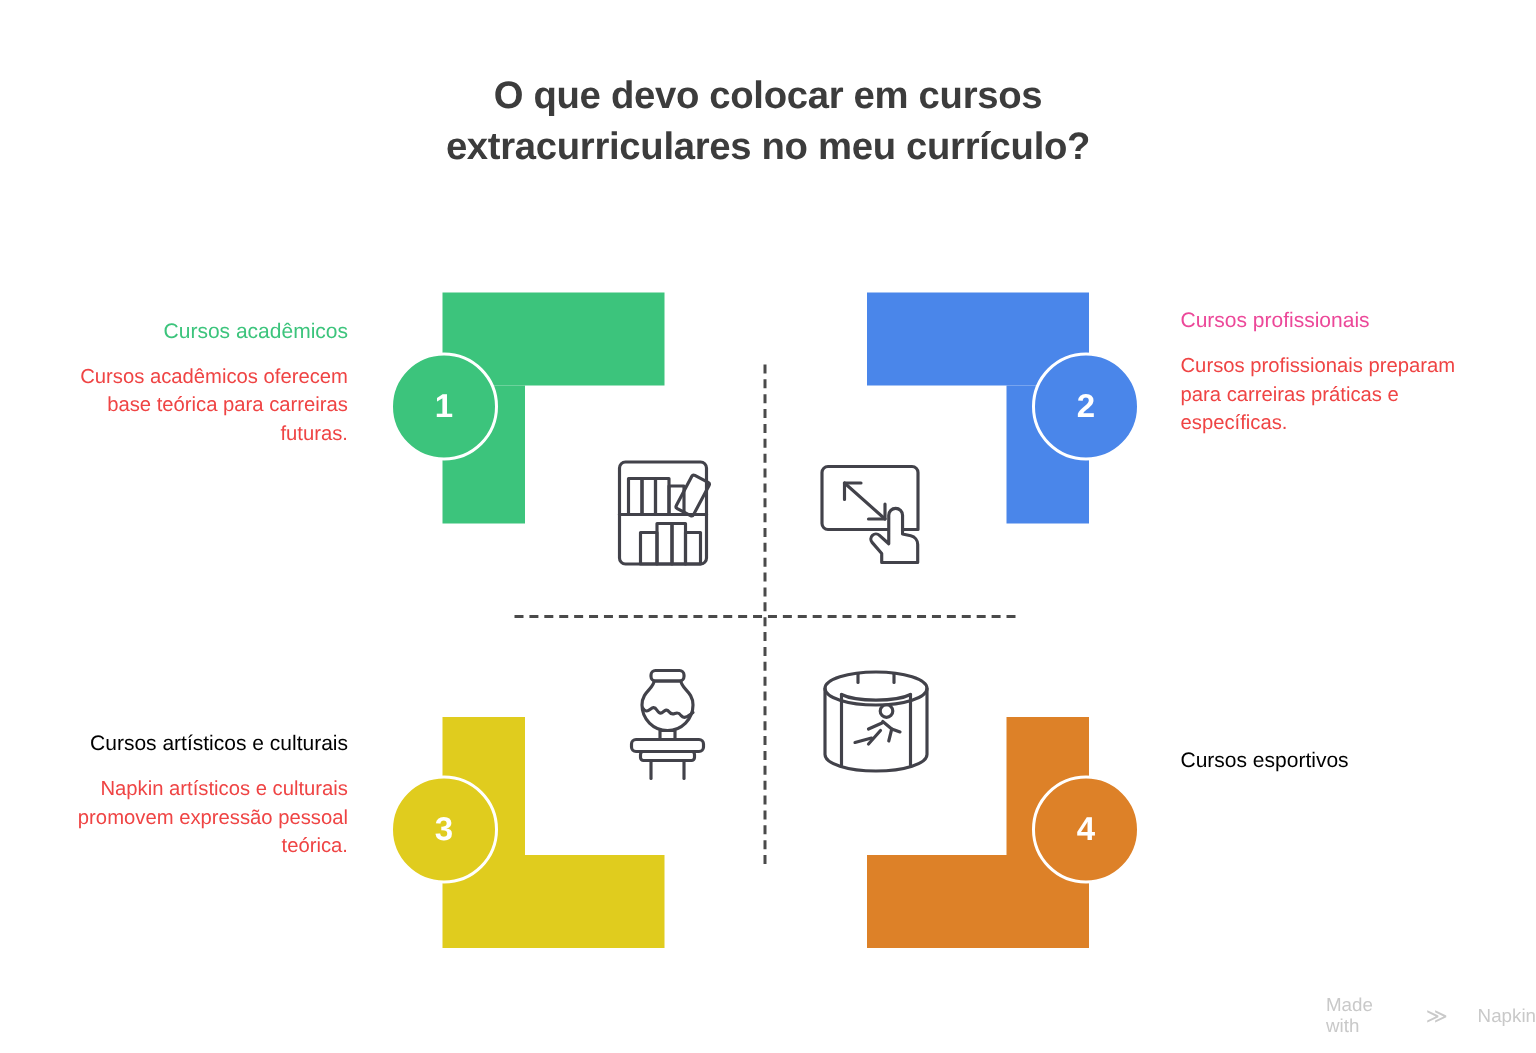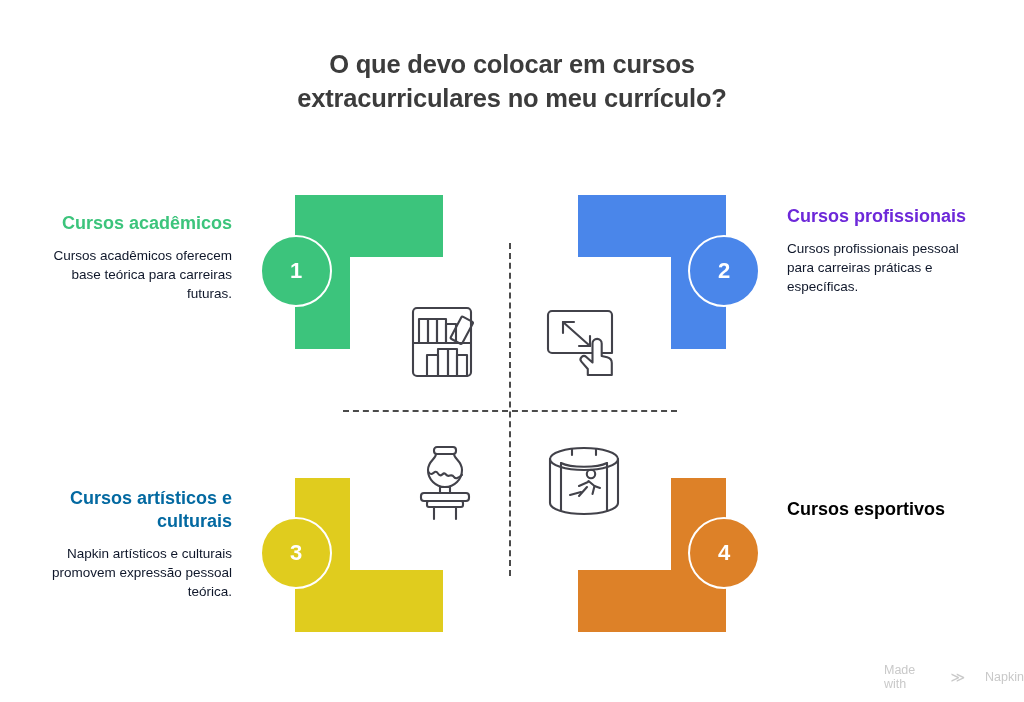--- a/index.html
+++ b/index.html
@@ -53,29 +53,29 @@
     font-size: 22px;
     font-weight: bold;
   }
 
   
   .q-text {
     position: absolute;
     width: 200px;
   }
   .q-head {
-    font-size: 18px;
-    font-weight: bold;
+    font-size: 14px;
+    font-weight: normal;
     line-height: 1.28;
     margin: 0 0 11px 0;
   }
   .q-body {
     font-size: 13.5px;
     line-height: 1.42;
-    color: #0f172a;
+    color: #ef4444;
     margin: 0;
   }
   .align-right { text-align: right; }
   .align-left  { text-align: left; }
 
   
   .dash-v, .dash-h {
     position: absolute;
   }
 
@@ -127,33 +127,33 @@
   </div>
 
   <div class="bar" style="left:578px; top:195px; width:148px; height:62px; background:#4A86EA;"></div>
   <div class="bar" style="left:671px; top:257px; width:55px; height:92px; background:#4A86EA;"></div>
 
   <div class="num-circle" style="left:688px; top:235px; background:#4A86EA;">
     <span>2</span>
   </div>
 
   <div class="q-text align-left" style="left:787px; top:205px;">
-    <p class="q-head" style="color:#6d28d9;">Cursos profissionais</p>
-    <p class="q-body">Cursos profissionais pessoal para carreiras práticas e específicas.</p>
+    <p class="q-head" style="color:#ec4899;">Cursos profissionais</p>
+    <p class="q-body">Cursos profissionais preparam para carreiras práticas e específicas.</p>
   </div>
 
   <div class="bar" style="left:295px; top:478px; width:55px; height:92px; background:#E0CC1E;"></div>
   <div class="bar" style="left:295px; top:570px; width:148px; height:62px; background:#E0CC1E;"></div>
 
   <div class="num-circle" style="left:260px; top:517px; background:#E0CC1E;">
     <span>3</span>
   </div>
 
   <div class="q-text align-right" style="left:32px; top:487px;">
-    <p class="q-head" style="color:#0369a1;">Cursos artísticos e culturais</p>
+    <p class="q-head" style="color:#000000;">Cursos artísticos e culturais</p>
     <p class="q-body">Napkin artísticos e culturais promovem expressão pessoal teórica.</p>
   </div>
 
   <div class="bar" style="left:671px; top:478px; width:55px; height:92px; background:#DD8128;"></div>
   <div class="bar" style="left:578px; top:570px; width:148px; height:62px; background:#DD8128;"></div>
 
   <div class="num-circle" style="left:688px; top:517px; background:#DD8128;">
     <span>4</span>
   </div>
 

